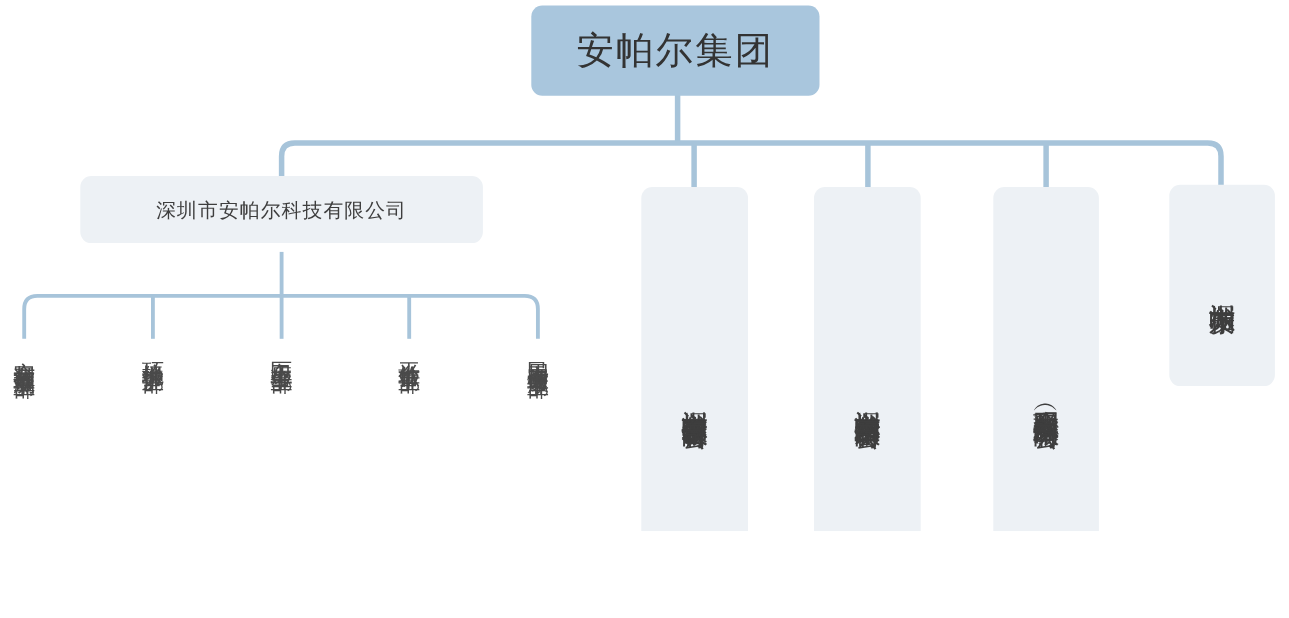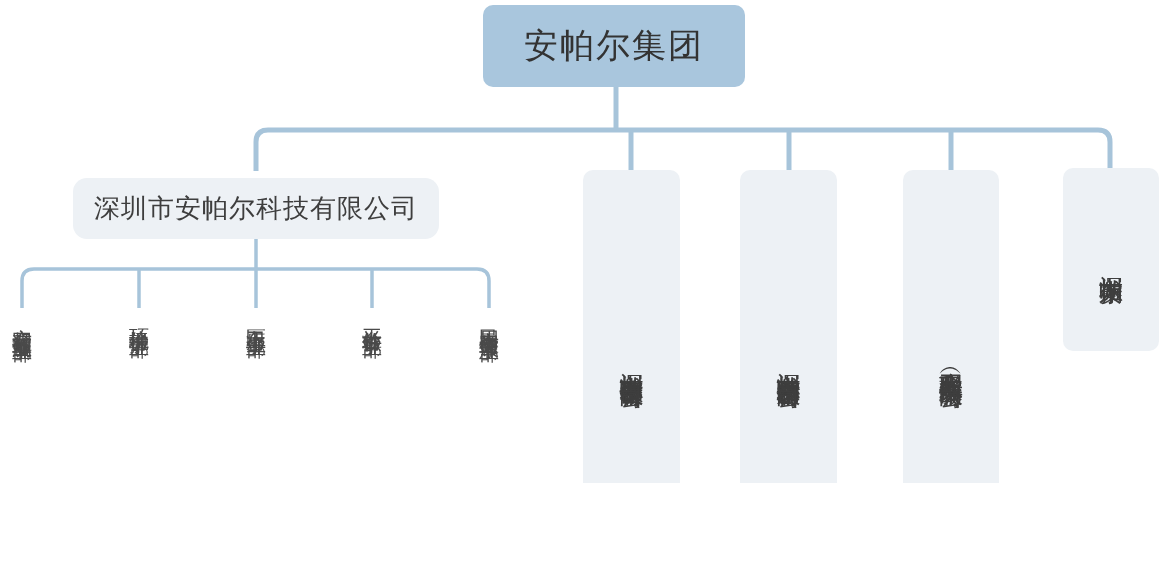--- a/index.html
+++ b/index.html
@@ -50,25 +50,24 @@
     background: var(--root-fill);
     font-size: 34px;
     letter-spacing: 2px;
     color: #333333;
   }
   .node-sub {
     background: var(--node-fill);
     color: var(--text);
   }
   .node-tech {
-    left: 73px; top: 178px;
+    left: 73px; top: 160px;
     width: 366px; height: 61px;
-    font-size: 26px;
+    font-size: 18px;
     letter-spacing: 1px;
-    border-radius: 14px;
   }
   .vert-box {
     width: 97px; height: 382px;
     top: 170px;
   }
   .vert-text {
     writing-mode: vertical-rl;
     text-orientation: upright;
     font-size: 24px;
     letter-spacing: 1px;

